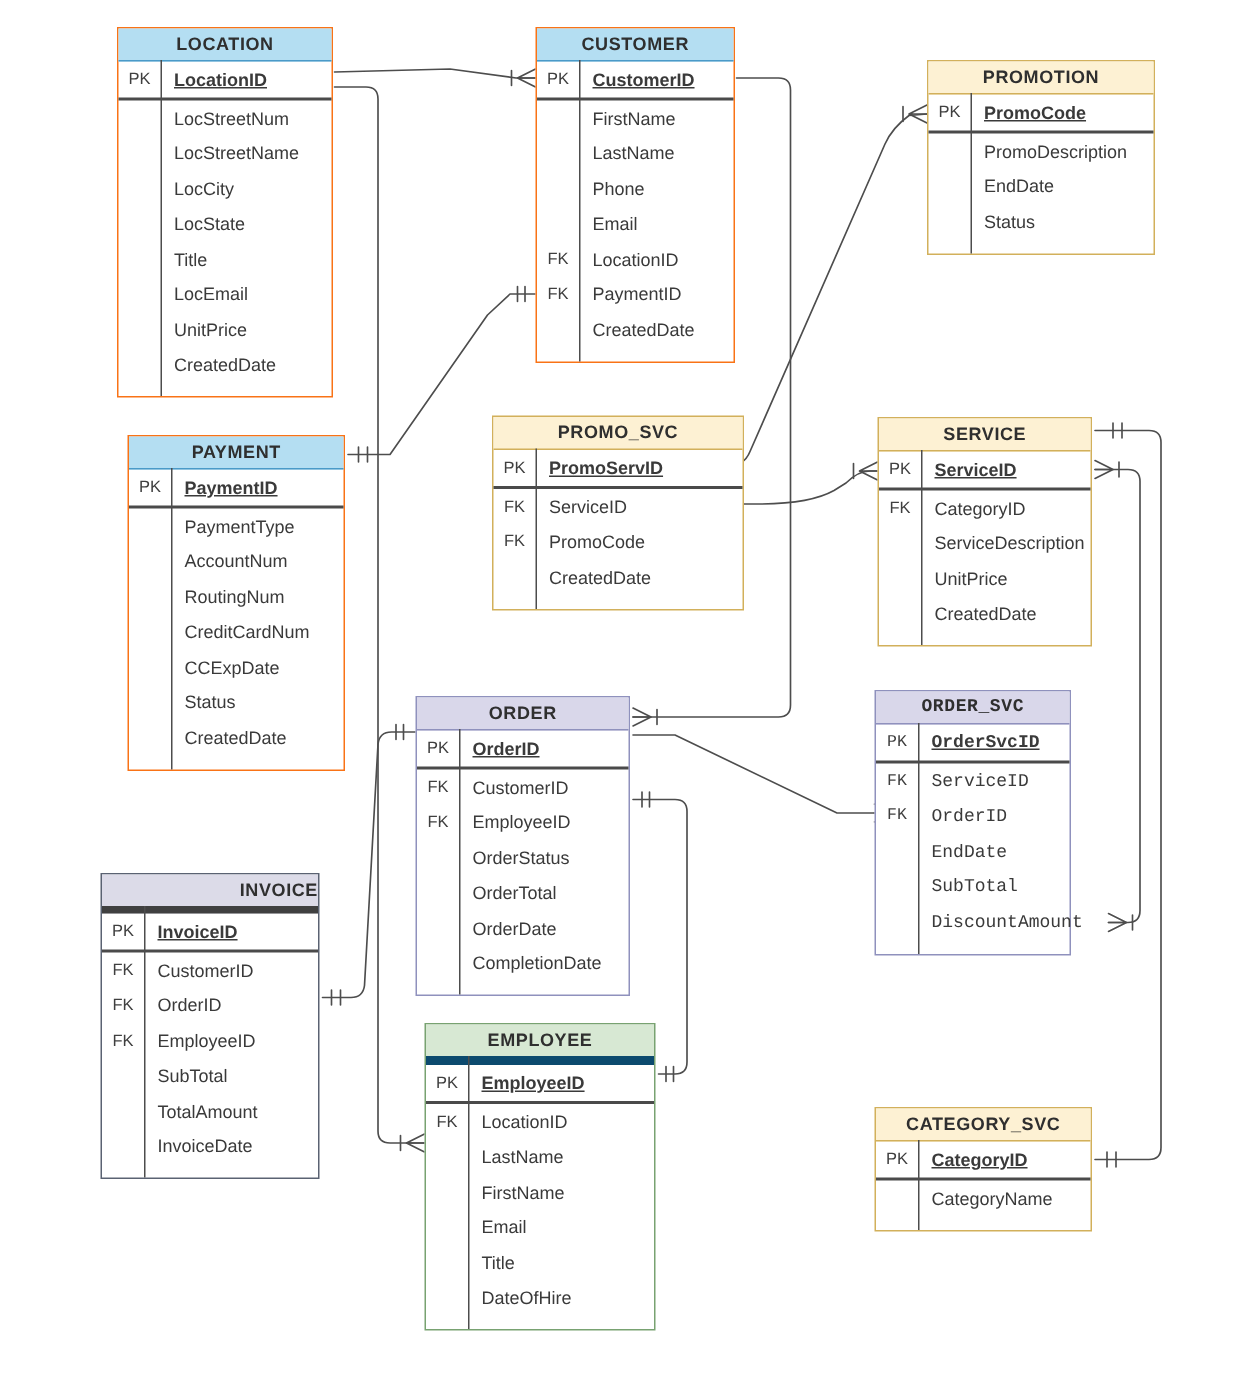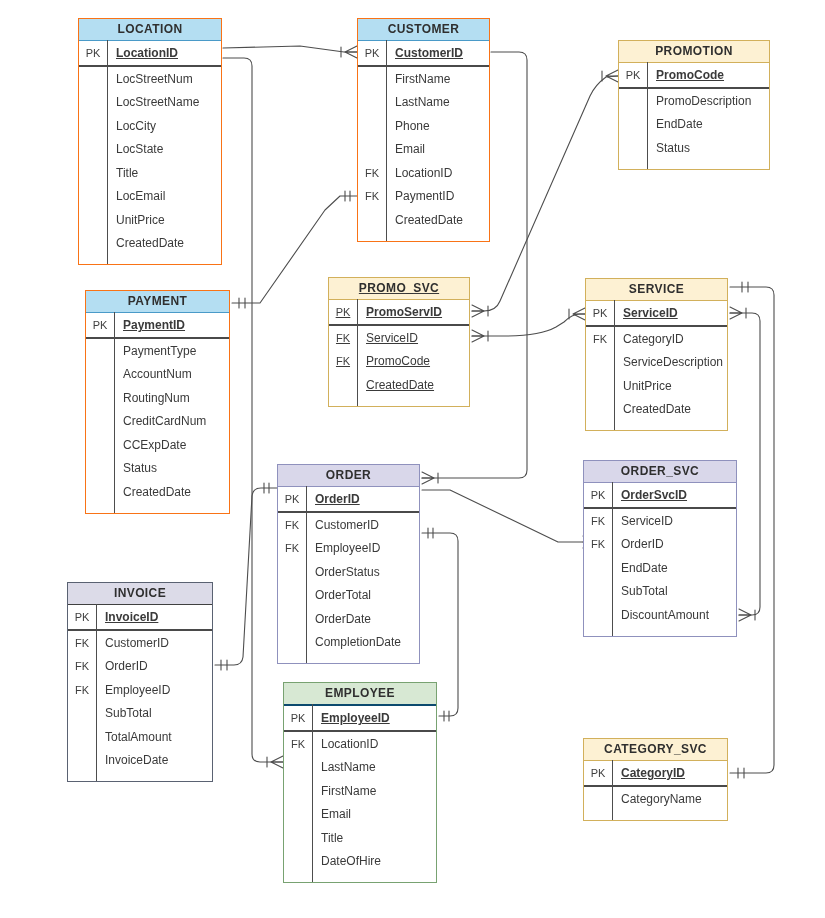--- a/index.html
+++ b/index.html
@@ -14,22 +14,22 @@
   .row{display:flex;align-items:center;height:23.5px;}
   .row.pk-row{height:24px;border-bottom:2px solid #4a4a4a;}
   .key{flex:0 0 28px;text-align:center;font-size:11px;color:#3f3f3f;}
   .attr{flex:1;padding-left:9px;white-space:nowrap;}
   .attr.pk{font-weight:bold;text-decoration:underline;}
   .keyline{position:absolute;left:28px;top:21px;bottom:0;width:1px;background:#4d4d4d;z-index:3;}
   
   .t-blue{border:1px solid #f97316;}   .t-blue .ent-header{background:#b4def2;border-bottom:1px solid #4a9ac8;}
   .t-yellow{border:1px solid #d2b05b;} .t-yellow .ent-header{background:#fdf1d3;border-bottom:1px solid #d2b05b;}
   .t-purple{border:1px solid #8f91bd;} .t-purple .ent-header{background:#d9d7ea;border-bottom:1px solid #8f91bd;}
-  .t-slate{border:1px solid #5a6272;}  .t-slate .ent-header{background:#dcdbe8;border-bottom:1px solid #404040;}
-  .t-green{border:1px solid #78a271;}  .t-green .ent-header{background:#d7e8d3;border-bottom:2px solid #0c4a6e;}
+  .t-slate{border:1px solid #5a6272;}  .t-slate .ent-header{background:#dcdbe8;border-bottom:5px solid #404040;text-align:right;}
+  .t-green{border:1px solid #78a271;}  .t-green .ent-header{background:#d7e8d3;border-bottom:6px solid #0c4a6e;}
 </style>
 </head>
 <body>
 
 <div id="canvas">
 
   <svg id="wires" width="825" height="918" viewBox="0 0 825 918">
     <g class="rel">
       <path d="M223,48 L300,46 L344,52 L357,52"></path>
       <path d="M345,52 L357,46 M345,52 L357,52 M345,52 L357,58 M341,47 L341,57"></path>
@@ -216,21 +216,21 @@
           <span class="attr">Status</span>
         </div>
         <div class="row">
           <span class="key"></span>
           <span class="attr">CreatedDate</span>
         </div>
       </div>
     <div class="keyline"></div>
   </div>
 
-  <div class="entity t-yellow" style="left:328px;top:277px;width:142px;text-decoration:underline;">
+  <div class="entity t-yellow" style="left:328px;top:277px;width:168px;">
     <div class="ent-header">PROMO_SVC</div>
     <div class="ent-body">
         <div class="row pk-row">
           <span class="key">PK</span>
           <span class="attr pk">PromoServID</span>
         </div>
         <div class="row">
           <span class="key">FK</span>
           <span class="attr">ServiceID</span>
         </div>
@@ -301,21 +301,21 @@
           <span class="attr">OrderDate</span>
         </div>
         <div class="row">
           <span class="key"></span>
           <span class="attr">CompletionDate</span>
         </div>
       </div>
     <div class="keyline"></div>
   </div>
 
-  <div class="entity t-purple" style="left:583px;top:460px;width:154px;">
+  <div class="entity t-purple" style="left:583px;top:460px;width:131px;font-family:Liberation Mono, monospace;">
     <div class="ent-header">ORDER_SVC</div>
     <div class="ent-body">
         <div class="row pk-row">
           <span class="key">PK</span>
           <span class="attr pk">OrderSvcID</span>
         </div>
         <div class="row">
           <span class="key">FK</span>
           <span class="attr">ServiceID</span>
         </div>

